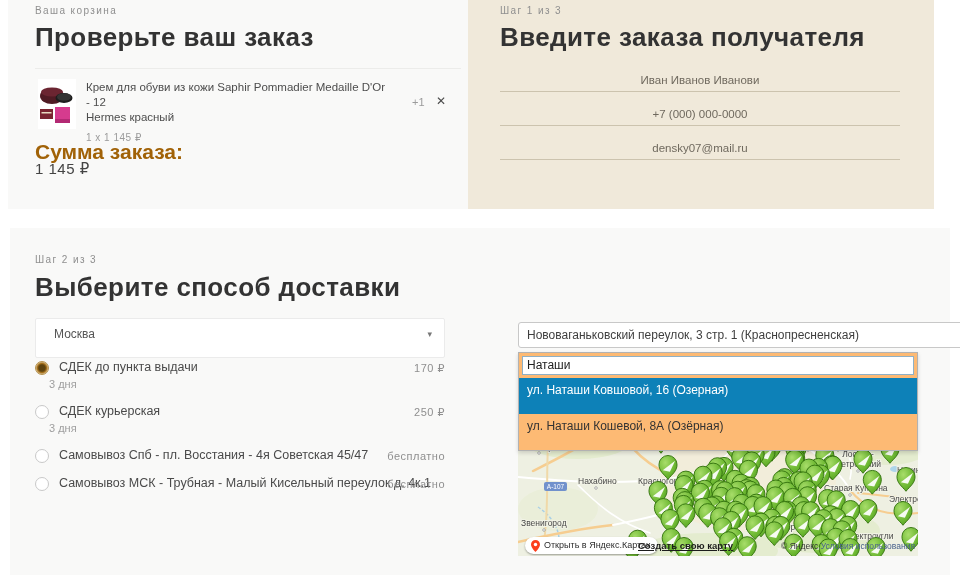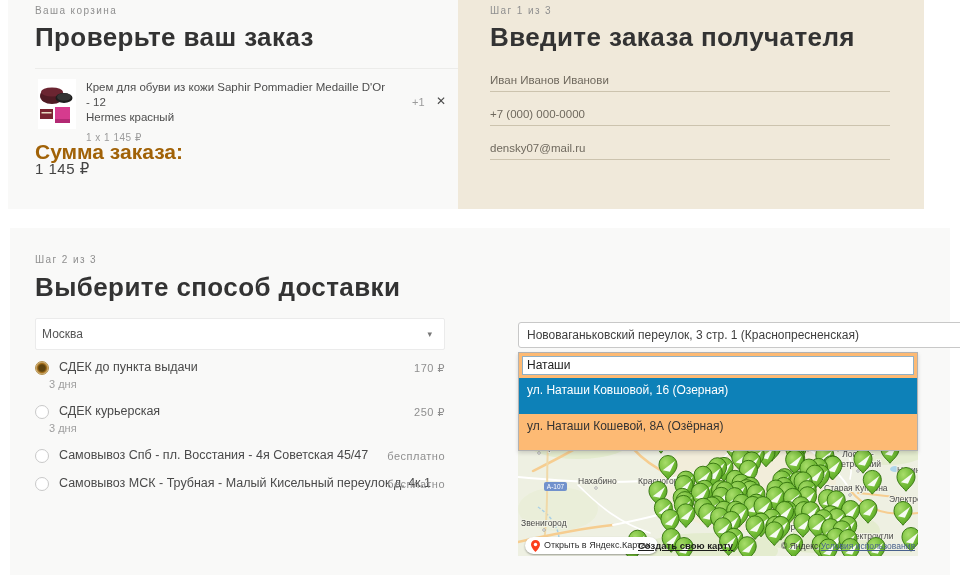--- a/index.html
+++ b/index.html
@@ -1,20 +1,20 @@
 <!DOCTYPE html>
 <html><head>
 <meta charset="utf-8">
 <style>
   * { margin:0; padding:0; box-sizing:border-box; }
   html,body { width:960px; height:575px; background:#ffffff; overflow:hidden;
               font-family:"Liberation Sans","DejaVu Sans",sans-serif; }
   .panel { position:absolute; }
   #panel-cart { left:8px; top:0; width:473px; height:209px; background:#f9f9f8; }
-  #panel-recipient { left:458px; top:0; width:466px; height:209px; background:#f0e9da; }
+  #panel-recipient { left:468px; top:0; width:466px; height:209px; background:#f0e9da;text-align:center; }
   #panel-delivery { left:10px; top:228px; width:940px; height:347px; background:#f9f9f8; }
 
   .eyebrow { position:absolute; font-size:10px; color:#8f8f8f; letter-spacing:1.4px; }
   .h1 { position:absolute; font-size:26px; font-weight:700; color:#333; letter-spacing:.4px; }
 
   
   #cart-eyebrow { left:27px; top:5px; }
   #cart-title { left:27px; top:22px; }
   #cart-divider { position:absolute; left:27px; right:20px; top:68px; border-top:1px solid #ececea; }
   #cart-thumb { position:absolute; left:30px; top:79px; width:38px; height:50px; background:#fff; }
@@ -28,23 +28,23 @@
   
   #rec-eyebrow { left:32px; top:5px; }
   #rec-title { left:32px; top:22px; }
   .field { position:absolute; left:32px; width:400px; height:22px; border-bottom:1px solid #ccc3ae;
            font-size:11.5px; color:#6f695e; padding-top:4px; }
   #field-name { top:70px; } #field-phone { top:104px; } #field-email { top:138px; }
 
   
   #del-eyebrow { left:25px; top:26px; }
   #del-title { left:25px; top:44px; }
-  #city-select { position:absolute; left:25px; top:90px; width:410px; height:32px; background:#fff;
+  #city-select { position:absolute; left:25px; top:90px; width:410px; height:40px; background:#fff;
                  border:1px solid #ebebeb; border-radius:2px; font-size:12px; color:#555;
-                 line-height:30px; padding-left:6px; cursor:pointer; }
+                 line-height:30px; padding-left:18px; cursor:pointer; }
   #city-select .arrow { position:absolute; right:12px; top:0; font-size:9px; color:#777; }
 
   .opt { position:absolute; left:25px; width:410px; }
   .opt .radio { position:absolute; left:0; top:1px; width:14px; height:14px; border-radius:50%;
                 background:#fff; border:1px solid #c9c9c9; }
   .opt .radio.selected { border:1px solid #b5924e;
         background:radial-gradient(circle at 50% 50%, #5e430f 0 38%, #a9731d 55%, #d9c092 72%, #f3e8d2 100%); }
   .opt-label { display:block; margin-left:24px; font-size:12.5px; color:#4a4a4a; }
   .opt-sub { display:block; margin-left:14px; margin-top:4px; font-size:11px; color:#9e9e9e; }
   .opt-price { position:absolute; right:0; top:2px; font-size:11px; color:#8f8f8f; letter-spacing:.5px; }
@@ -67,21 +67,21 @@
   #map svg { display:block; }
   .map-label { font-size:8.5px; fill:#4a4a4a; paint-order:stroke; stroke:#f2f3e6; stroke-width:2px; }
   .map-label.big { font-size:9.5px; fill:#3c3c3c; }
   #map-pill { position:absolute; left:7px; top:118px; height:17px; background:#fff; border-radius:9px;
               box-shadow:0 1px 2px rgba(0,0,0,.35); font-size:9px; color:#2c2c2c; line-height:17px;
               padding:0 8px 0 19px; cursor:pointer; z-index:3; }
   #map-pill svg { position:absolute; left:6px; top:3px; }
   #map-create { position:absolute; left:120px; top:121px; font-size:9.5px; font-weight:700; color:#1c1c1c;
                 text-decoration:underline; z-index:3; cursor:pointer; white-space:nowrap; }
   #map-attrib { position:absolute; right:3px; top:122px; font-size:8.5px; color:#333; z-index:3; white-space:nowrap; }
-  #map-attrib a { color:#48618c; text-decoration:underline; cursor:pointer; }
+  #map-attrib a { color:#48618c; cursor:pointer; }
 </style>
 </head>
 <body>
 
 <div class="panel" id="panel-cart">
   <div class="eyebrow" id="cart-eyebrow">Ваша корзина</div>
   <div class="h1" id="cart-title">Проверьте ваш заказ</div>
   <div id="cart-divider"></div>
 
   <div id="cart-thumb">

